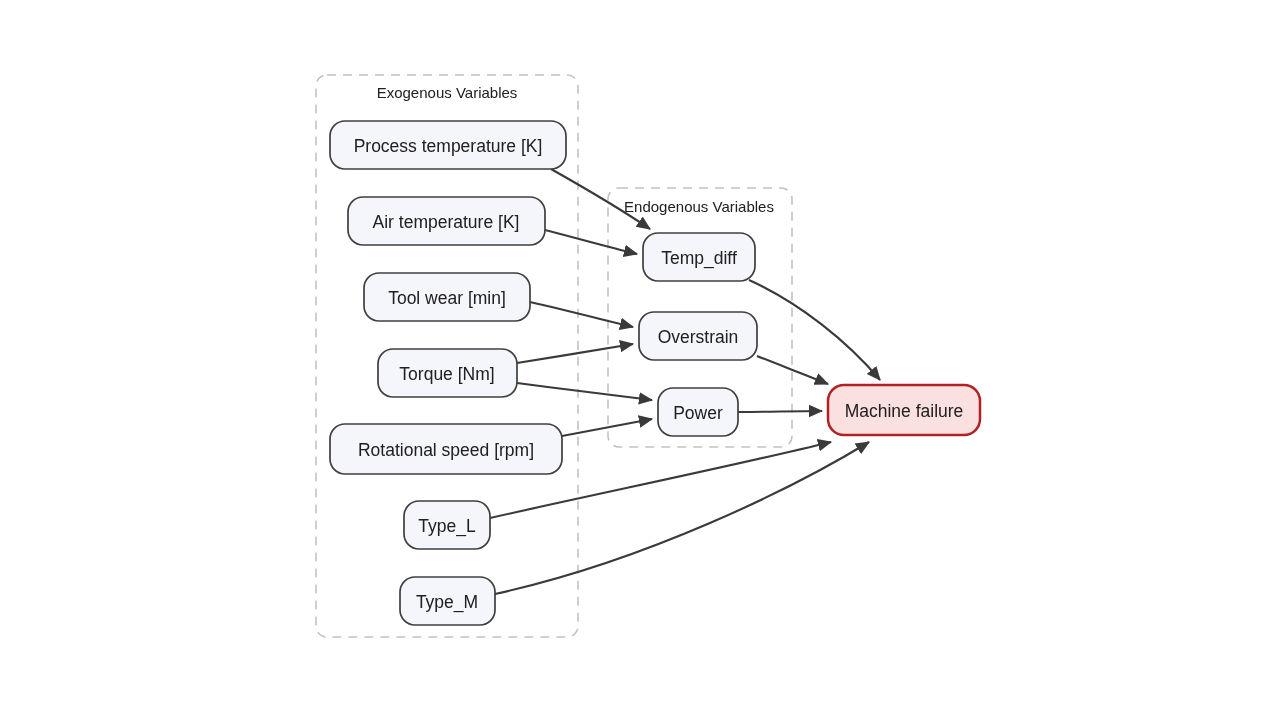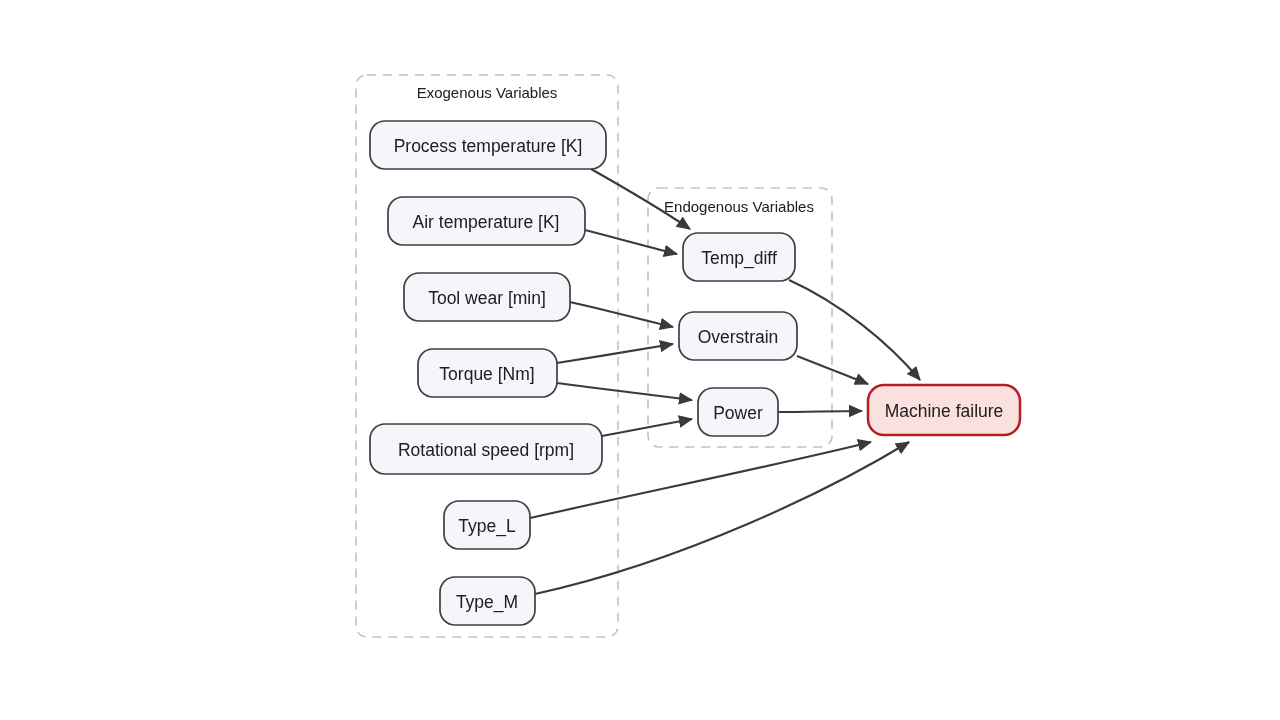--- a/index.html
+++ b/index.html
@@ -13,21 +13,21 @@
   }
   html, body {
     margin: 0;
     padding: 0;
     background: #ffffff;
     width: 1280px;
     height: 720px;
     overflow: hidden;
     font-family: "Liberation Sans", sans-serif;
   }
-  .stage { width: 1068px; height: 720px; margin-left: 40px; }
+  .stage { width: 1068px; height: 720px; }
   svg { display: block; }
   .cluster-box {
     fill: none;
     stroke: var(--cluster-border);
     stroke-width: 1.6;
     stroke-dasharray: 9 7;
   }
   .cluster-label {
     font-family: "Liberation Sans", sans-serif;
     font-size: 15px;

